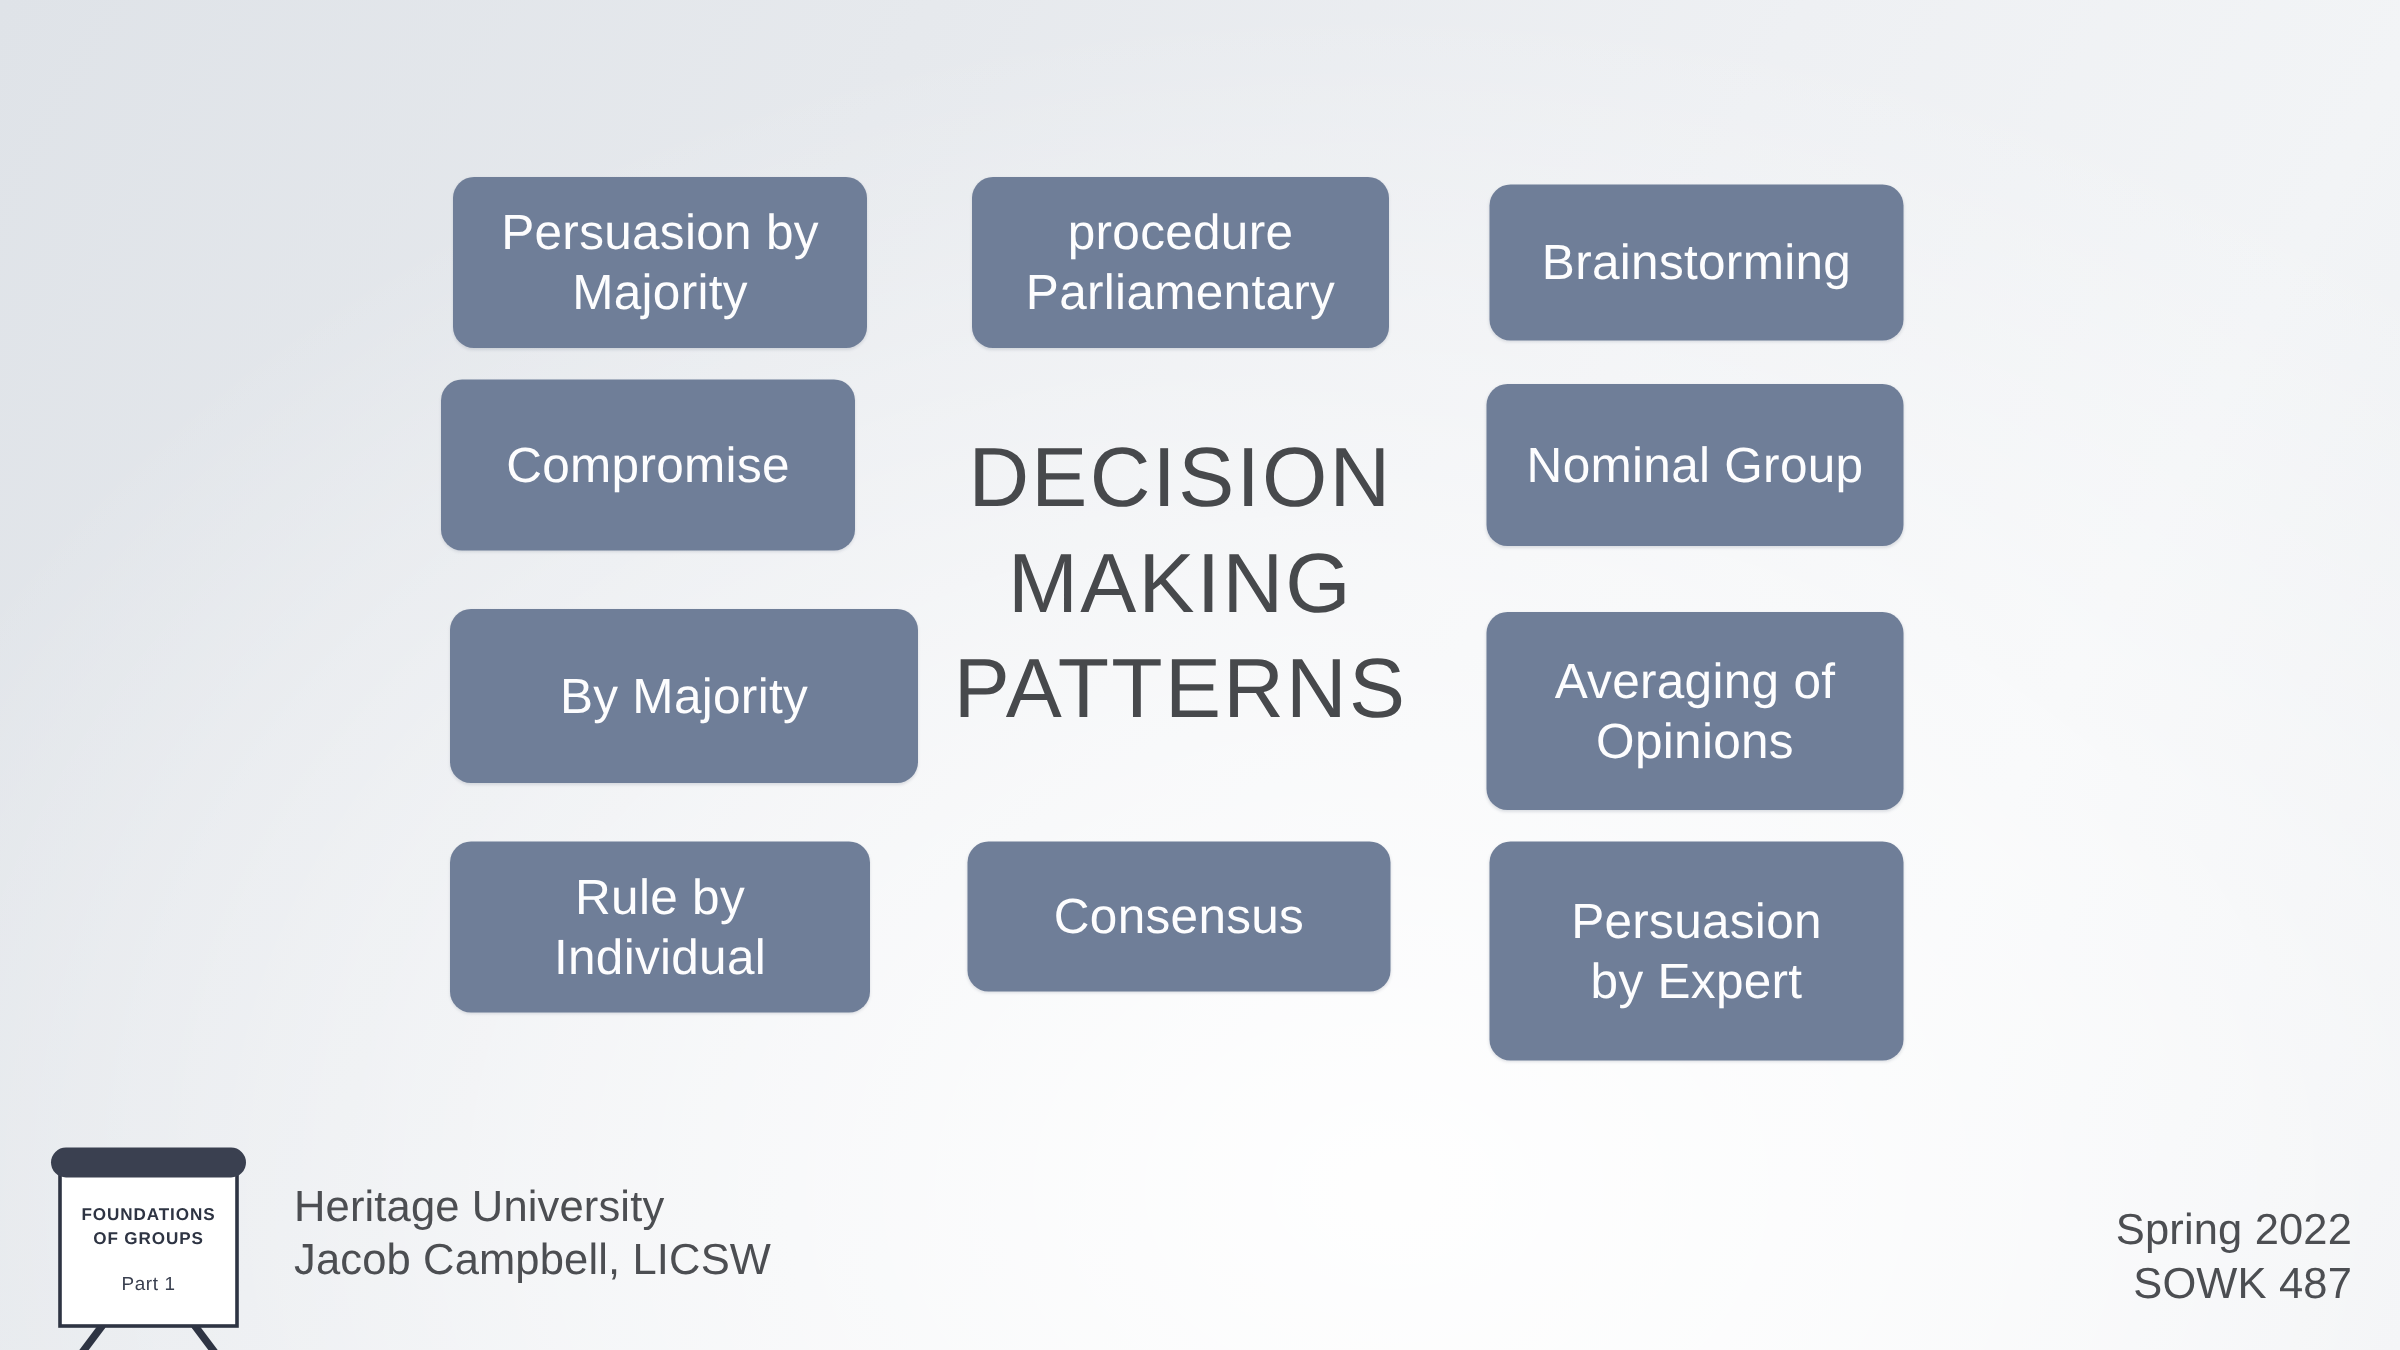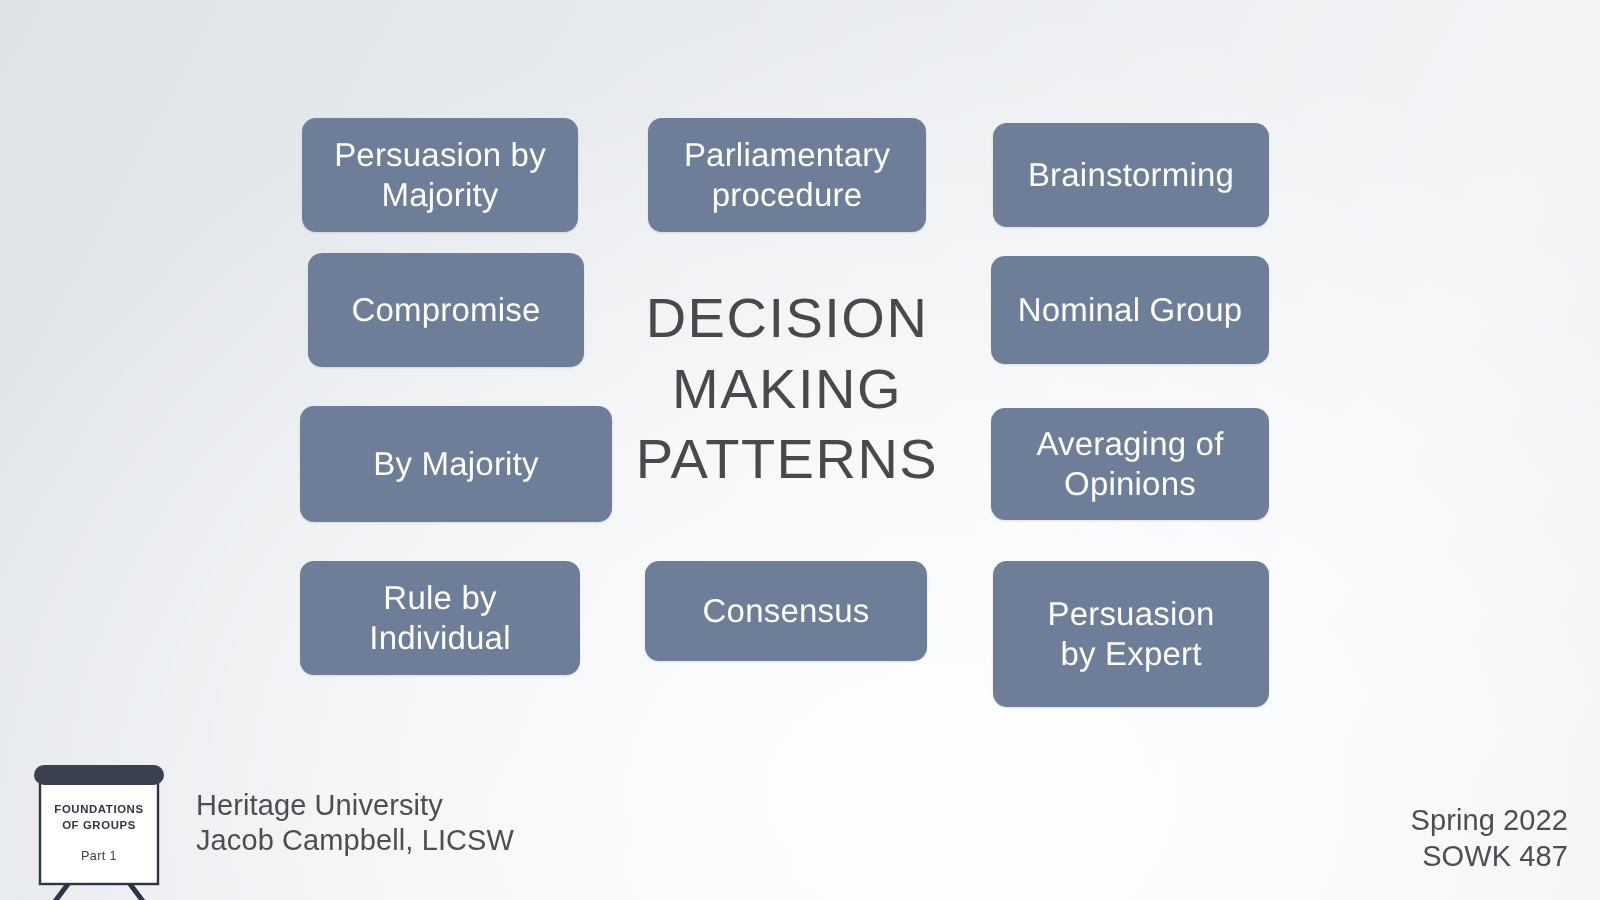--- a/index.html
+++ b/index.html
@@ -44,32 +44,32 @@
     box-shadow: 0 1px 2px rgba(90,100,120,0.18);
     text-rendering: geometricPrecision;
   }
   .box span {
     display: block;
     -webkit-font-smoothing: antialiased;
   }
 
   
   #box-persuasion-minority { left: 302px; top: 118px;  width: 276px; height: 114px; }
-  #box-compromise          { left: 308px; top: 253px;  width: 276px; height: 114px; align-items: center; }
+  #box-compromise          { left: 294px; top: 253px;  width: 276px; height: 114px; align-items: center; }
   #box-by-majority         { left: 300px; top: 406px;  width: 312px; height: 116px; }
   #box-rule-by-individual  { left: 300px; top: 561px;  width: 280px; height: 114px; }
 
   
   #box-parliamentary       { left: 648px; top: 118px;  width: 278px; height: 114px; }
   #box-consensus           { left: 645px; top: 561px;  width: 282px; height: 100px; }
 
   
   #box-brainstorming       { left: 993px; top: 123px;  width: 276px; height: 104px; }
   #box-nominal-group       { left: 991px; top: 256px;  width: 278px; height: 108px; }
-  #box-averaging-opinions  { left: 991px; top: 408px;  width: 278px; height: 112px; }
+  #box-averaging-opinions  { left: 991px; top: 408px;  width: 278px; height: 132px; }
   #box-persuasion-expert   { left: 993px; top: 561px;  width: 276px; height: 146px; }
 
   
   #center-title {
     position: absolute;
     left: 592px;
     top: 283px;
     width: 390px;
     text-align: center;
     color: #47494c;
@@ -157,22 +157,22 @@
 
   <div class="box" id="box-rule-by-individual">
     <span>
         <span style="display: block;">Rule by</span>
         <span style="display: block;">Individual</span>
       </span>
   </div>
 
   <div class="box" id="box-parliamentary">
     <span>
+        <span style="display: block;">procedure</span>
         <span style="display: block;">Parliamentary</span>
-        <span style="display: block;">procedure</span>
       </span>
   </div>
 
   <div class="box" id="box-consensus">
     <span>Consensus</span>
   </div>
 
   <div class="box" id="box-brainstorming">
     <span>Brainstorming</span>
   </div>

